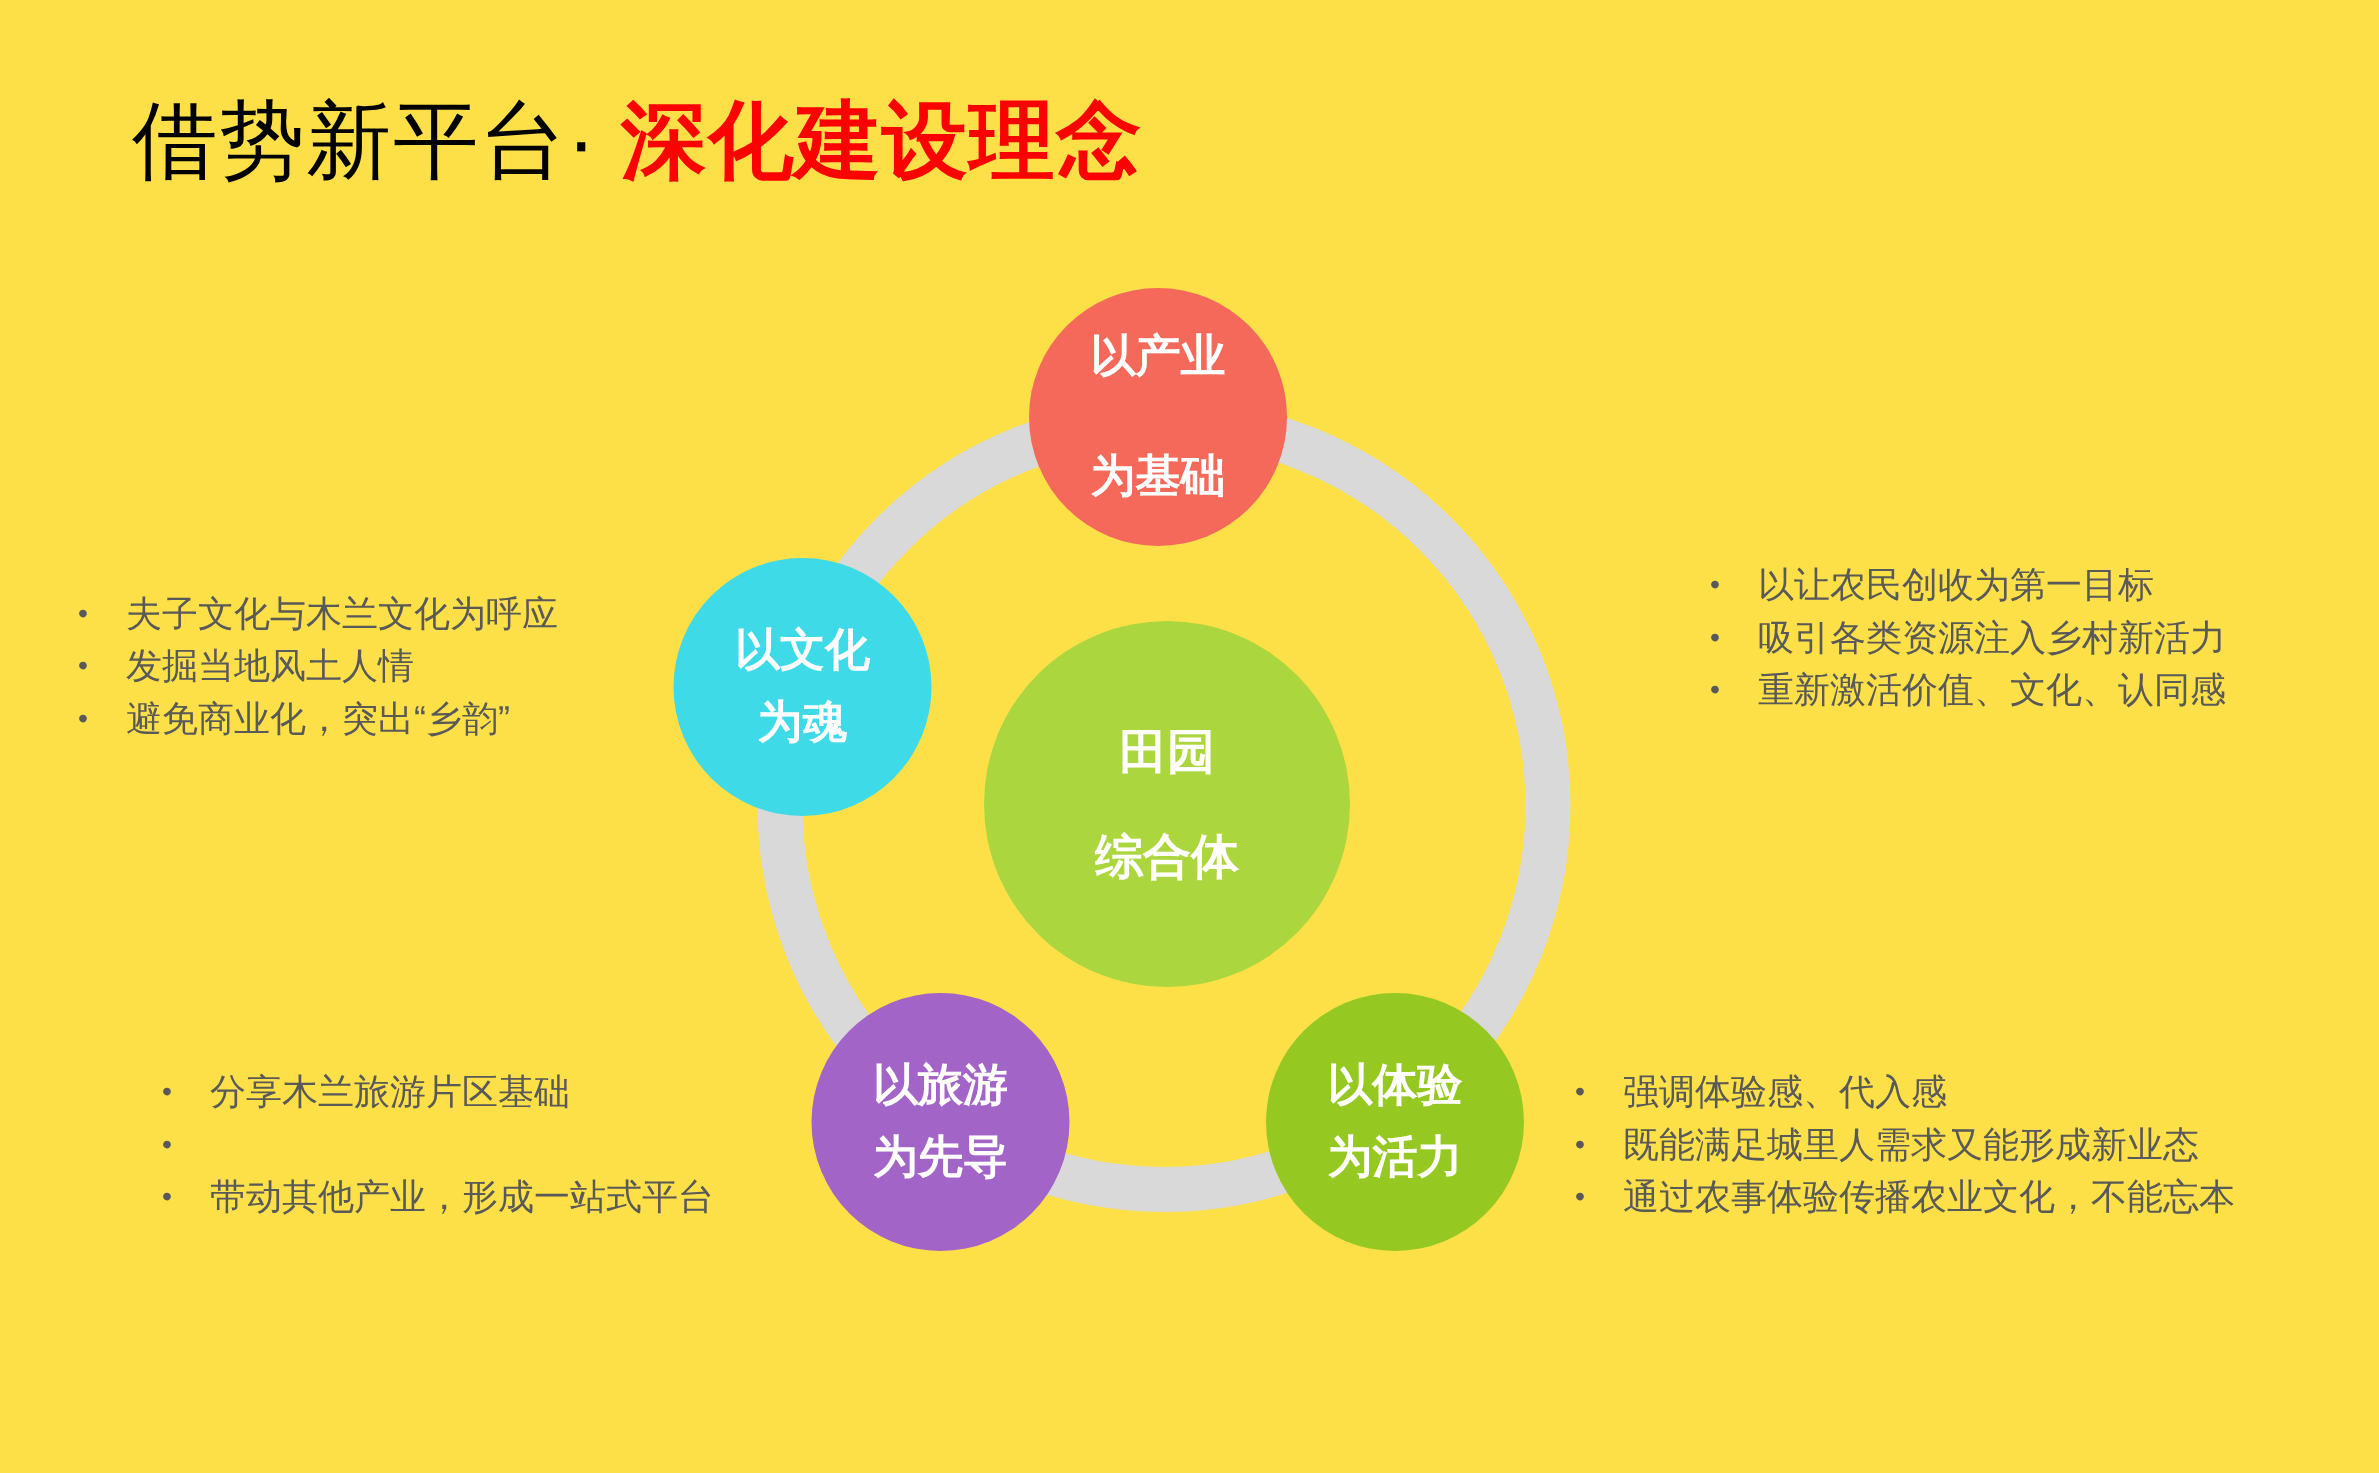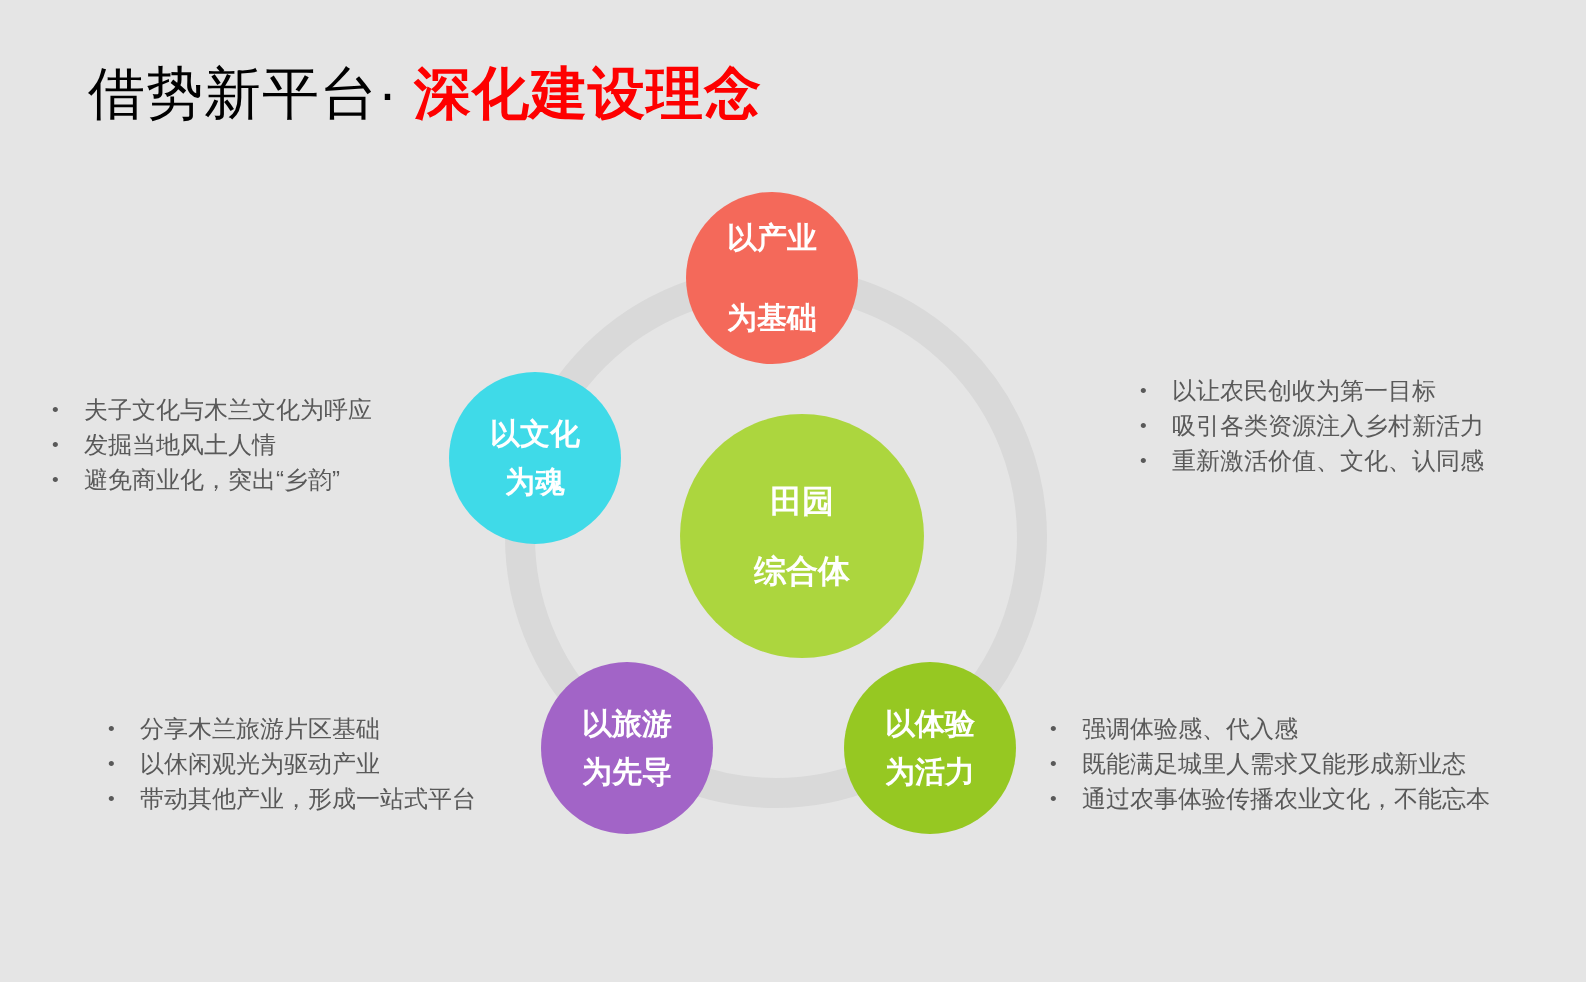--- a/index.html
+++ b/index.html
@@ -1,38 +1,38 @@
 <!DOCTYPE html>
 <html><head>
 <meta charset="utf-8">
 <style>
   html,body { margin:0; padding:0; background:#fff; }
   .slide {
-    position:relative; width:1586px; height:982px; background:#e5e5e5;
+    position:relative; width:1586px; height:982px; background:#fde047;
     font-family:"Liberation Sans", sans-serif; overflow:hidden;
   }
   .page-title {
     position:absolute; left:88px; top:56px; margin:0;
     font-size:57px; font-weight:400; color:#000000; letter-spacing:1px; white-space:nowrap;
   }
   .page-title .accent { color:#fe0000; font-weight:700; margin-left:16px; }
 
   .ring {
     position:absolute; left:505px; top:266px; width:542px; height:542px;
     box-sizing:border-box; border:30px solid #d9d9d9; border-radius:50%;
   }
 
   .circle {
     position:absolute; border-radius:50%; display:flex; flex-direction:column;
     align-items:center; justify-content:center; color:#ffffff; font-weight:700;
     text-align:center;
   }
   .node { width:172px; height:172px; font-size:30px; line-height:48px; }
   .center-circle {
-    left:680px; top:414px; width:244px; height:244px;
+    left:656px; top:414px; width:244px; height:244px;
     font-size:32px; line-height:70px; background:#acd63e;
   }
   .node-industry   { left:686px; top:192px; background:#f4695a;gap:32px; }
   .node-culture    { left:449px; top:372px; background:#3fdae8; }
   .node-rural      { left:934px; top:372px; background:#293a47; line-height:50px; }
   .node-tourism    { left:541px; top:662px; background:#a264c7;align-items:center; }
   .node-experience { left:844px; top:662px; background:#96c822;font-family:Liberation Serif, serif; }
 
   .notes { position:absolute; color:#595959; font-size:24px; line-height:35px; }
   .notes-culture    { left:52px;   top:392px; }
@@ -107,21 +107,20 @@
       </div>
   </div>
 
   <div class="notes notes-tourism">
     <div class="note-row">
         <span class="bullet-dot">•</span>
         <span>分享木兰旅游片区基础</span>
       </div>
     <div class="note-row">
         <span class="bullet-dot">•</span>
-        <span>以休闲观光为驱动产业</span>
       </div>
     <div class="note-row">
         <span class="bullet-dot">•</span>
         <span>带动其他产业，形成一站式平台</span>
       </div>
   </div>
 
   <div class="notes notes-experience">
     <div class="note-row">
         <span class="bullet-dot">•</span>

